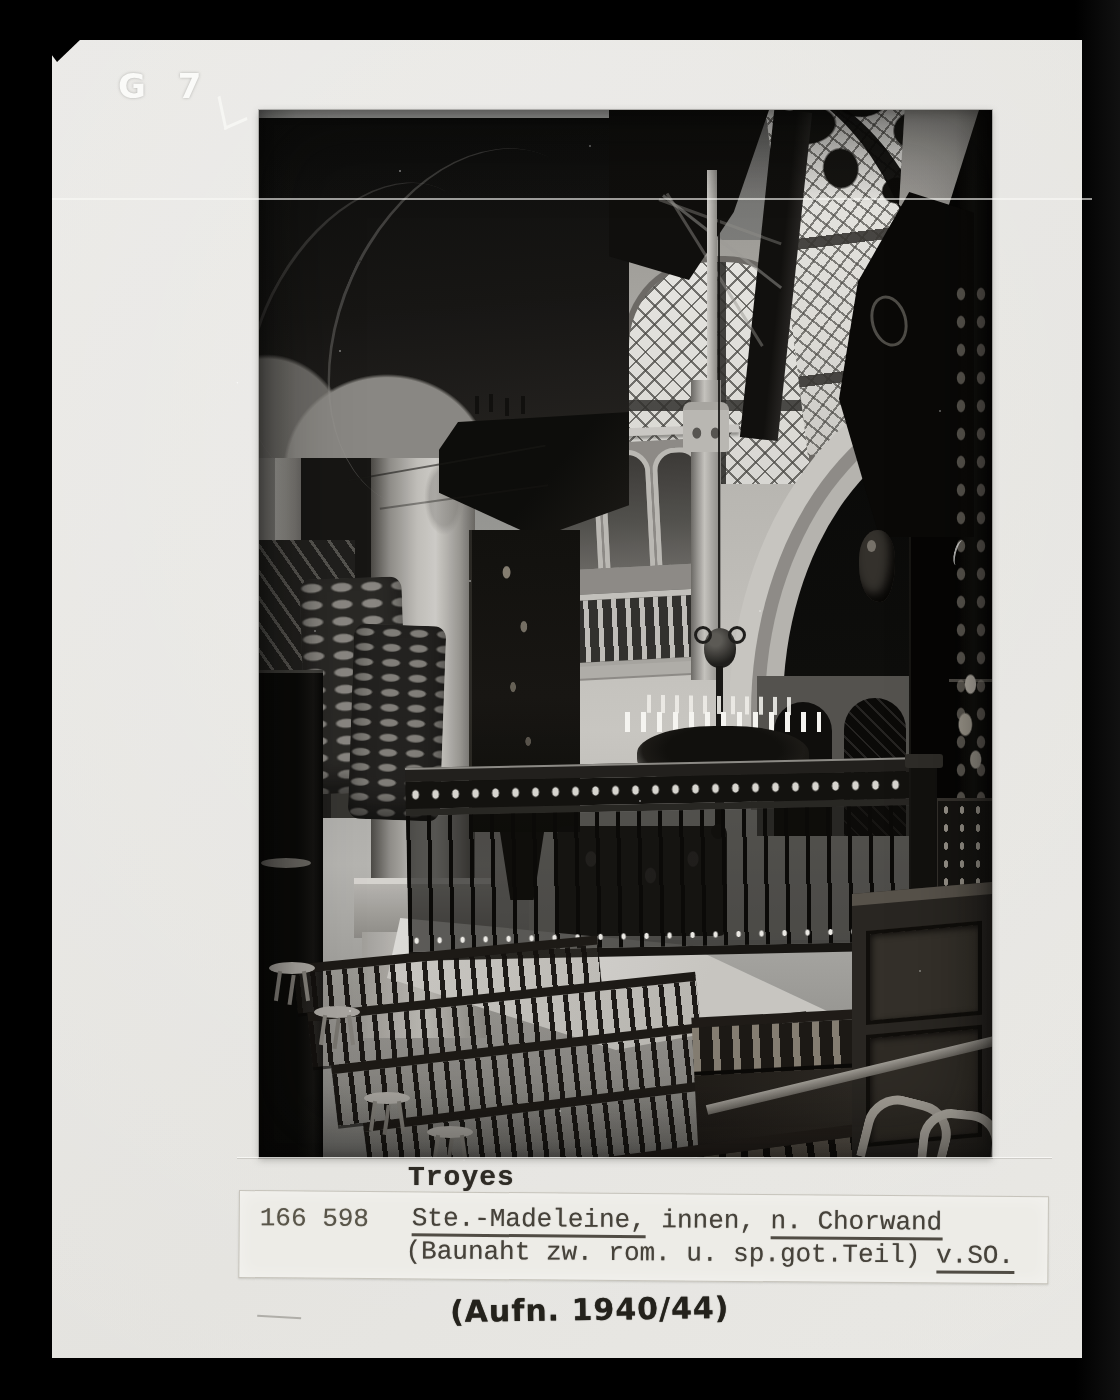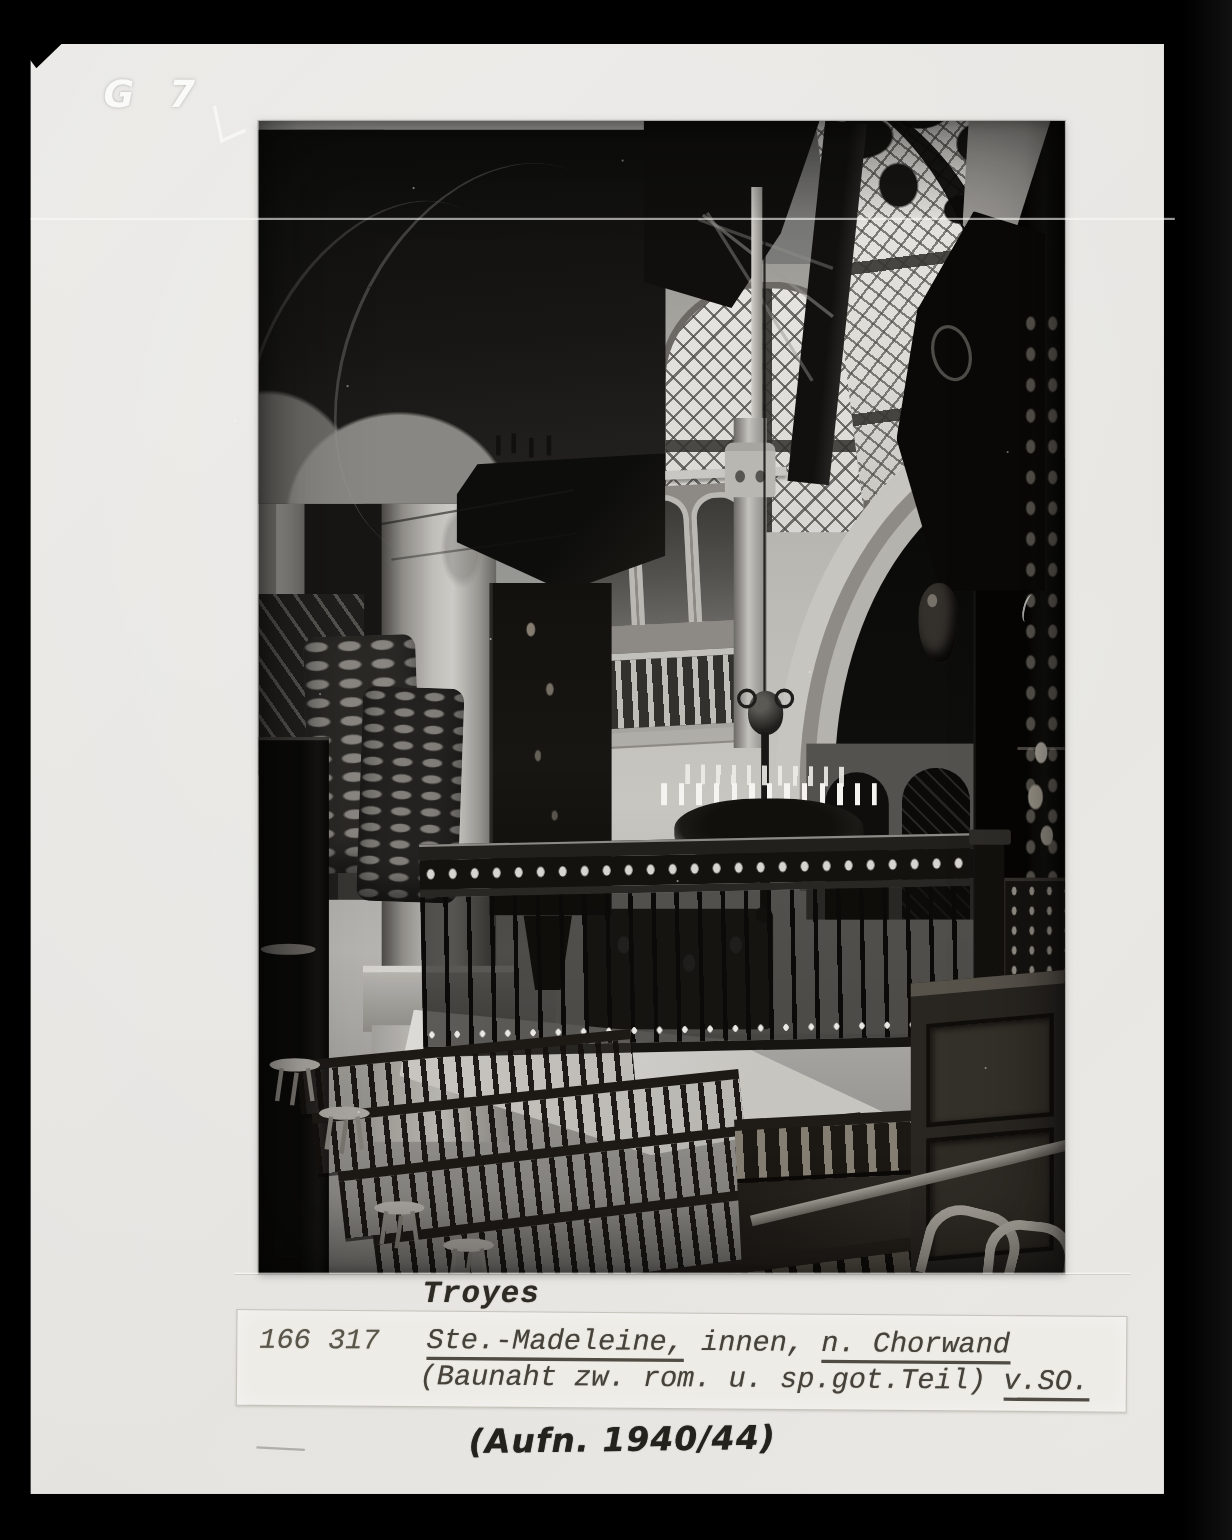--- a/index.html
+++ b/index.html
@@ -1,28 +1,28 @@
 <!DOCTYPE html>
 <html style="--frame-black: #000000; --card-paper: #e8e7e4; --label-strip: #edece7; --typewriter-ink: #46423a; --heading-ink: #2e2b25; --stamp-ink: #24221c; --corner-mark-white: #fafaf8; --photo-shadow: #131210; --photo-stone: #b7b3aa; --photo-highlight: #dcd9d1;"><head>
 <meta charset="utf-8">
 <style>
   html,body{margin:0;padding:0;background:#000;}
   .stage{position:relative;width:1120px;height:1400px;background:
     linear-gradient(90deg,#000 0 96%,#111 100%);overflow:hidden;
     font-family:"Liberation Sans", sans-serif;}
   
-  .card{position:absolute;left:28px;top:40px;width:1030px;height:1318px;
+  .card{position:absolute;left:52px;top:40px;width:1030px;height:1318px;
     background:
       radial-gradient(2px 2px at 18% 26%, rgba(255,255,255,.8), transparent 60%),
       radial-gradient(2px 2px at 72% 64%, rgba(255,255,255,.7), transparent 60%),
       radial-gradient(2px 2px at 40% 85%, rgba(255,255,255,.6), transparent 60%),
       radial-gradient(1px 1px at 85% 15%, rgba(214,212,206,.9), transparent 70%),
       radial-gradient(140% 120% at 50% 30%, rgba(255,255,255,.25), transparent 70%),
       linear-gradient(135deg,#e9e8e5,#e4e3df 60%,#e8e7e3);
-    background-color:var(--card-paper,#e8e7e4);font-style:italic;}
+    background-color:var(--card-paper,#e8e7e4);}
   .corner-notch{position:absolute;left:-2px;top:-2px;width:32px;height:24px;background:#000;
     clip-path:polygon(0 0,100% 0,22% 100%,0 60%);}
   .corner-mark{position:absolute;left:66px;top:26px;
     font-family:"DejaVu Sans", sans-serif;font-weight:bold;font-size:34px;
     letter-spacing:10px;color:var(--corner-mark-white,#fafaf8);
     text-shadow:0 0 3px rgba(128,128,124,.55);}
   .corner-tick{position:absolute;left:168px;top:52px;width:22px;height:30px;
     border-left:3px solid #f8f8f5;border-bottom:3px solid #f8f8f5;
     transform:rotate(-24deg) skewX(-12deg);opacity:.9;}
   
@@ -402,21 +402,21 @@
       <div class="dark-specks"></div>
       <div class="photo-vignette"></div>
     </div>
 
     <div class="scan-scratch-line"></div>
     <div class="card-crease-line"></div>
 
     <div class="location-heading typed">Troyes</div>
 
     <div class="caption-strip">
-      <span class="catalog-number typed">166 317</span>
+      <span class="catalog-number typed">166 598</span>
       <div class="caption-lines typed">
         <div class="caption-line-1"><span class="u">Ste.-Madeleine,</span><span> innen, </span><span class="u">n. Chorwand</span></div>
         <div class="caption-line-2"><span>(Baunaht zw. rom. u. sp.got.Teil) </span><span class="u">v.SO.</span></div>
       </div>
     </div>
 
     <div class="date-stamp">(Aufn. 1940/44)</div>
     <div class="pencil-mark"></div>
   </div>
 </div>

